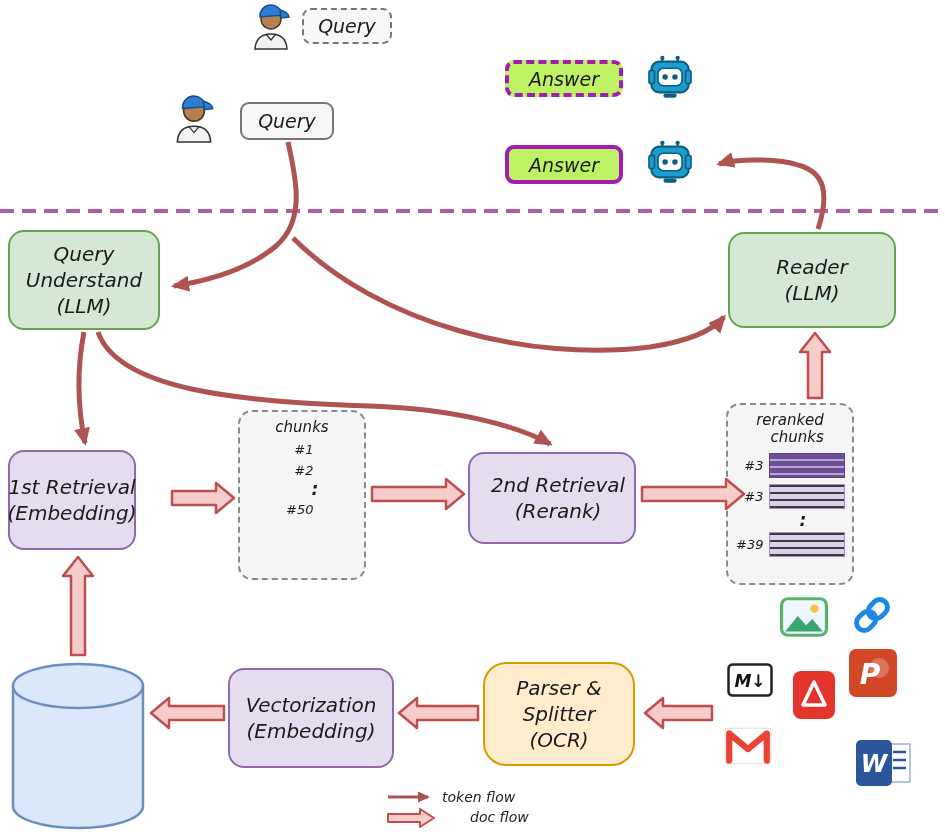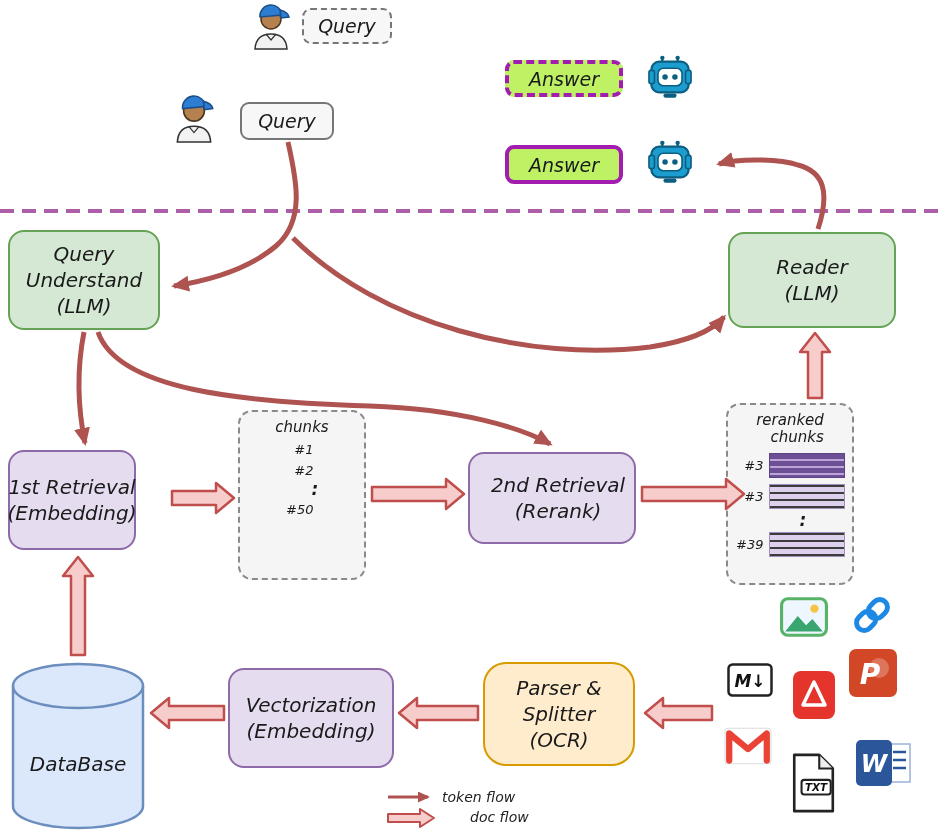--- a/index.html
+++ b/index.html
@@ -165,21 +165,20 @@
       <span class="stripes light"></span>
     </div>
   </div>
 
   <div class="abs" style="left:8px; top:660px;">
     <svg width="140" height="172" viewBox="0 0 140 172">
       <path d="M5,26 C5,13 35,4 70,4 C105,4 135,13 135,26 L135,146 C135,159 105,168 70,168 C35,168 5,159 5,146 Z" fill="#dbe8fb" stroke="#6c8ebf" stroke-width="2.5"></path>
       <path d="M5,26 C5,39 35,48 70,48 C105,48 135,39 135,26" fill="none" stroke="#6c8ebf" stroke-width="2.5"></path>
     </svg>
   </div>
-  <div class="dbtext" style="left:8px; top:752px; width:140px;">DataBase</div>
 
   <div class="node purple" style="left:228px; top:668px; width:166px; height:100px;align-items:center;">
     <span>Vectorization
 (Embedding)</span>
   </div>
 
   <div class="node orange" style="left:483px; top:662px; width:152px; height:104px;border-radius:23px;">
     <span>Parser &amp;
 Splitter
 (OCR)</span>
@@ -216,28 +215,20 @@
     <svg width="50" height="50" viewBox="0 0 50 50">
       <rect x="1" y="1" width="48" height="48" rx="7" fill="#d24726"></rect>
       <circle cx="31" cy="20" r="10" fill="#ffffff" opacity="0.25"></circle>
       <text x="22" y="36" text-anchor="middle" font-size="28" font-weight="bold" fill="#ffffff">P</text>
     </svg>
   </div>
   <div class="abs" style="left:724px; top:727px;">
     <svg width="48" height="38" viewBox="0 0 46 36">
       <rect x="1" y="1" width="44" height="34" rx="3" fill="#ffffff" stroke="#dddddd"></rect>
       <path d="M5,32 L5,6 L23,21 L41,6 L41,32" fill="none" stroke="#ea4335" stroke-width="6" stroke-linejoin="round" stroke-linecap="round"></path>
-    </svg>
-  </div>
-  <div class="abs" style="left:788px; top:752px;">
-    <svg width="50" height="62" viewBox="0 0 48 58">
-      <path d="M6,2 L30,2 L43,15 L43,56 L6,56 Z" fill="#ffffff" stroke="#222222" stroke-width="2.5" stroke-linejoin="round"></path>
-      <path d="M30,2 L30,15 L43,15" fill="#eeeeee" stroke="#222222" stroke-width="2"></path>
-      <rect x="13" y="26" width="28" height="14" rx="2.5" fill="#ffffff" stroke="#222222" stroke-width="2"></rect>
-      <text x="27" y="37" text-anchor="middle" font-size="10" font-weight="bold" fill="#111">TXT</text>
     </svg>
   </div>
   <div class="abs" style="left:855px; top:738px;">
     <svg width="58" height="50" viewBox="0 0 58 50">
       <rect x="34" y="6" width="21" height="38" fill="#ffffff" stroke="#9ab2d8" stroke-width="1.5"></rect>
       <line x1="38" y1="14" x2="51" y2="14" stroke="#2b579a" stroke-width="2.5"></line>
       <line x1="38" y1="22" x2="51" y2="22" stroke="#2b579a" stroke-width="2.5"></line>
       <line x1="38" y1="30" x2="51" y2="30" stroke="#2b579a" stroke-width="2.5"></line>
       <rect x="1" y="2" width="36" height="46" rx="5" fill="#2b579a"></rect>
       <text x="19" y="34" text-anchor="middle" font-size="24" font-weight="bold" fill="#ffffff">W</text>

